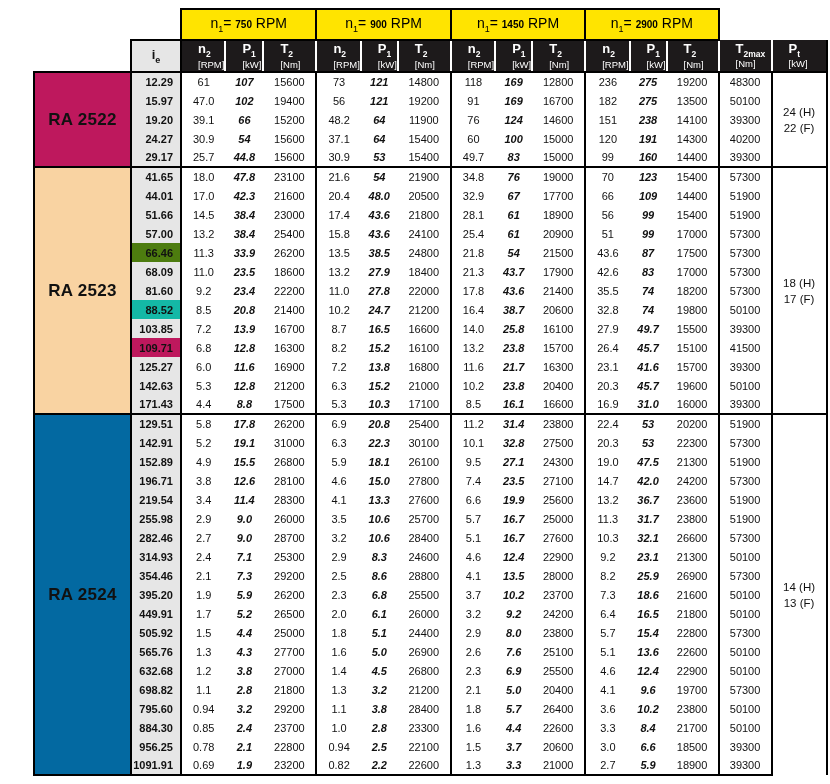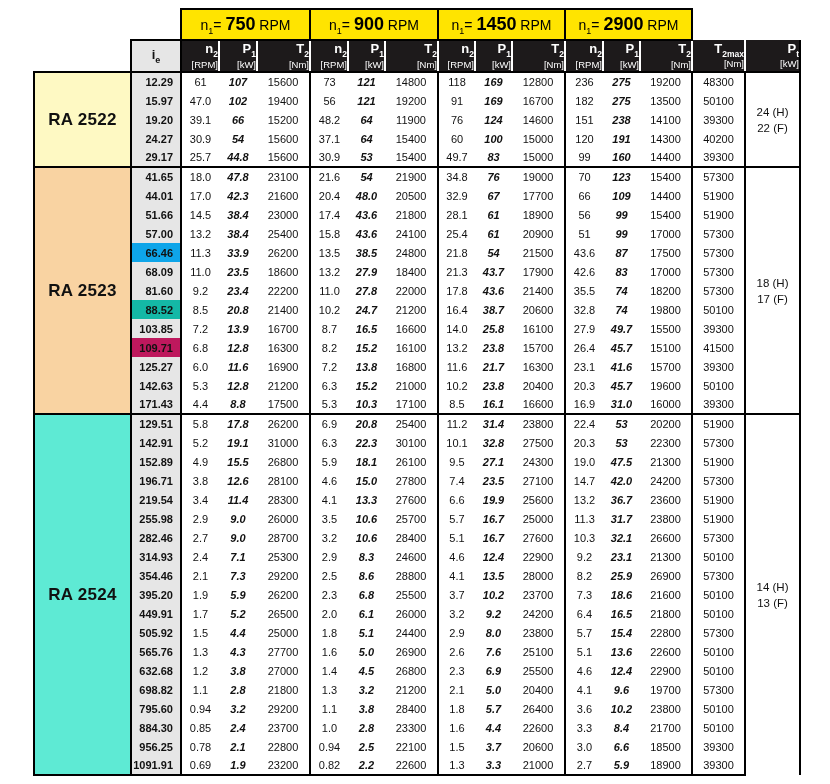--- a/index.html
+++ b/index.html
@@ -20,32 +20,32 @@
   tr.unit-row  { height: 32px; }
   tbody tr     { height: 19px; }
 
   td.blank { background: #fff; border: none; }
 
   th.speed-cell {
     border: 2.5px solid #000; font-size: 14px; font-weight: normal;
     color: #000; text-align: center; font-style: normal;
   }
   th.speed-cell sub { font-size: 9px; }
-  th.speed-cell .val { font-weight: bold; font-size: 18px; }
+  th.speed-cell .val { font-weight: bold; font-size: 10px; }
 
   th.ratio-head {
     border: 2.5px solid #000; font-size: 13px; font-weight: bold; text-align: center;
   }
   th.ratio-head sub { font-size: 9px; }
 
   th.dark-cell {
     color: #fff; border-left: 2px solid #f97316; border-right: 2px solid #fff;
     border-bottom: 2.5px solid #000;
-    font-weight: bold; font-size: 13px; text-align: right;
-    vertical-align: middle; line-height: 1.05;
+    font-weight: bold; font-size: 13px; text-align: left;
+    vertical-align: middle; line-height: 1.05; padding-left: 16px;
   }
   th.dark-cell sub { font-size: 8.5px; }
   th.dark-cell .unit { display: block; font-weight: normal; font-size: 9.5px; margin-top: 1px; }
   th.dark-right { border-right: 2.5px solid #000; }
 
   tbody td { font-size: 11px; text-align: center; }
   td.ie-cell {
     font-weight: bold; text-align: right; padding-right: 7px;
     border-left: 2.5px solid #000; border-right: 2.5px solid #000;
   }
@@ -110,21 +110,21 @@
           <th class="dark-cell" style="background: rgb(29, 26, 27);">T<sub>2</sub><span class="unit">[Nm]</span></th>
           <th class="dark-cell" style="background: rgb(29, 26, 27);">n<sub>2</sub><span class="unit">[RPM]</span></th>
           <th class="dark-cell" style="background: rgb(29, 26, 27);">P<sub>1</sub><span class="unit">[kW]</span></th>
           <th class="dark-cell" style="background: rgb(29, 26, 27);">T<sub>2</sub><span class="unit">[Nm]</span></th>
           <th class="dark-cell" style="background: rgb(29, 26, 27);">T<sub>2max</sub><span class="unit">[Nm]</span></th>
           <th class="dark-cell dark-right" style="background: rgb(29, 26, 27);">P<sub>t</sub><span class="unit">[kW]</span></th>
         </tr>
     </thead>
     <tbody id="table-body">
         <tr class="group-start">
-          <td class="model-cell" rowspan="5" style="background: #fef9c3;">RA 2522</td>
+          <td class="model-cell" rowspan="5" style="background: #be185d;">RA 2522</td>
           <td class="ie-cell" style="background: rgb(230, 230, 230); margin-left: 39px;">12.29</td>
           <td class="c-n2 grp-l">61</td>
           <td class="c-p1">107</td>
           <td class="c-t2">15600</td>
           <td class="c-n2 grp-l">73</td>
           <td class="c-p1">121</td>
           <td class="c-t2">14800</td>
           <td class="c-n2 grp-l">118</td>
           <td class="c-p1">169</td>
           <td class="c-t2">12800</td>
@@ -264,21 +264,21 @@
           <td class="c-t2">24100</td>
           <td class="c-n2 grp-l">25.4</td>
           <td class="c-p1">61</td>
           <td class="c-t2">20900</td>
           <td class="c-n2 grp-l">51</td>
           <td class="c-p1">99</td>
           <td class="c-t2">17000</td>
           <td class="t2max-cell">57300</td>
         </tr>
         <tr>
-          <td class="ie-cell" style="background: #0ea5e9; text-align: right;">66.46</td>
+          <td class="ie-cell" style="background: #4d7c0f; text-align: right;">66.46</td>
           <td class="c-n2 grp-l">11.3</td>
           <td class="c-p1">33.9</td>
           <td class="c-t2">26200</td>
           <td class="c-n2 grp-l">13.5</td>
           <td class="c-p1">38.5</td>
           <td class="c-t2">24800</td>
           <td class="c-n2 grp-l">21.8</td>
           <td class="c-p1">54</td>
           <td class="c-t2">21500</td>
           <td class="c-n2 grp-l">43.6</td>
@@ -408,21 +408,21 @@
           <td class="c-t2">17100</td>
           <td class="c-n2 grp-l">8.5</td>
           <td class="c-p1">16.1</td>
           <td class="c-t2">16600</td>
           <td class="c-n2 grp-l">16.9</td>
           <td class="c-p1">31.0</td>
           <td class="c-t2">16000</td>
           <td class="t2max-cell">39300</td>
         </tr>
         <tr class="group-start">
-          <td class="model-cell" rowspan="19" style="background: #5eead4;">RA 2524</td>
+          <td class="model-cell" rowspan="19" style="background: #0369a1;">RA 2524</td>
           <td class="ie-cell" style="background: rgb(230, 230, 230);">129.51</td>
           <td class="c-n2 grp-l">5.8</td>
           <td class="c-p1">17.8</td>
           <td class="c-t2">26200</td>
           <td class="c-n2 grp-l">6.9</td>
           <td class="c-p1">20.8</td>
           <td class="c-t2">25400</td>
           <td class="c-n2 grp-l">11.2</td>
           <td class="c-p1">31.4</td>
           <td class="c-t2">23800</td>

